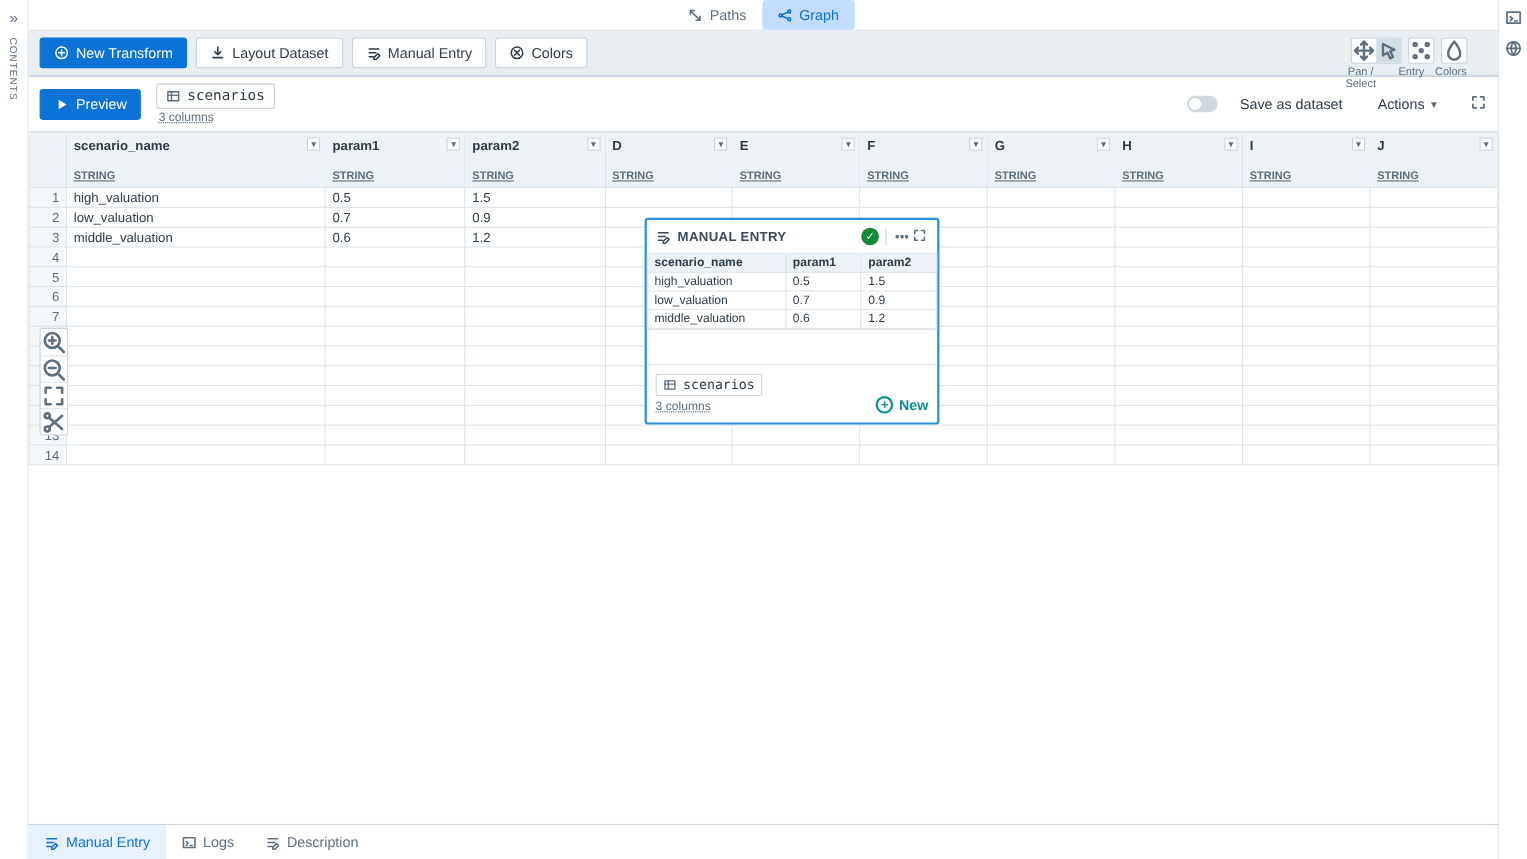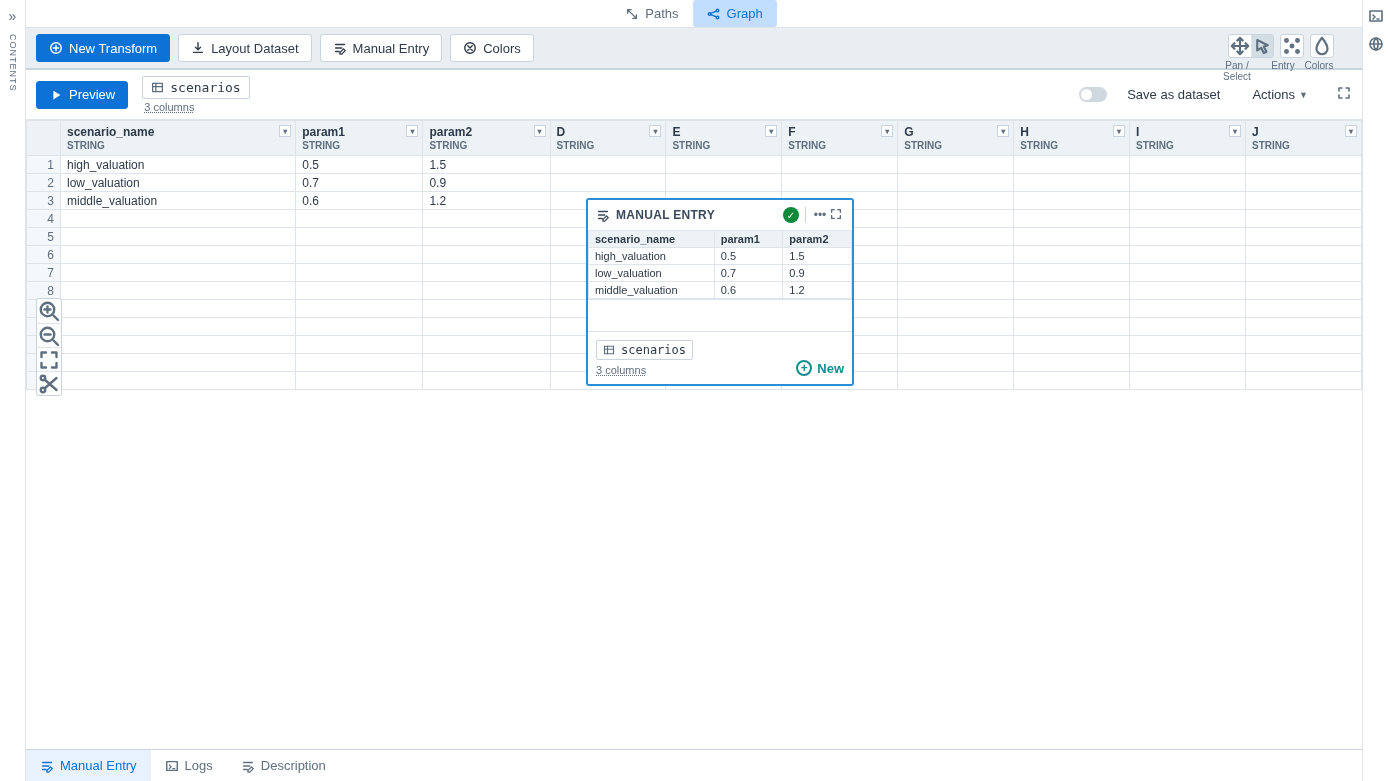--- a/index.html
+++ b/index.html
@@ -79,21 +79,21 @@
   .save-lbl{font-size:13px;margin-left:6px;}
   .actions{display:flex;align-items:center;gap:4px;margin-left:18px;font-size:13px;cursor:pointer;}
   .actions .caret{font-size:9px;color:var(--text-light);}
   .expand2{margin-left:14px;color:var(--text-light);cursor:pointer;}
   
   .grid{flex:1;overflow:auto;border-top:1px solid var(--border-light);background:#fff;}
   .grid table{border-collapse:collapse;width:100%;}
   .grid th,.grid td{border:1px solid var(--border-light);}
   .grid thead th{background:var(--header-bg);height:34px;vertical-align:top;padding:4px 6px;text-align:left;position:relative;}
   .grid thead th .colname{font-weight:600;font-size:12px;}
-  .grid thead th .coltype{font-size:10px;color:var(--text-light);margin-top:1px;}
+  .grid thead th .coltype{font-size:10px;color:var(--text-light);margin-top:16px;text-decoration:underline;}
   .grid thead th .drop{position:absolute;right:4px;top:4px;width:12px;height:12px;border:1px solid var(--border);background:#fff;font-size:8px;display:flex;align-items:center;justify-content:center;color:var(--text-light);cursor:pointer;}
   .grid thead th.rownum-h{width:34px;background:var(--header-bg);}
   .grid tbody td{height:18px;padding:0 6px;font-size:12px;}
   .grid tbody td.rownum{width:34px;text-align:right;background:var(--row-alt);color:var(--text-light);padding-right:6px;}
   
   .btabs{height:32px;border-top:1px solid var(--border);display:flex;align-items:stretch;background:#fff;}
   .btab{display:flex;align-items:center;gap:6px;padding:0 14px;font-size:13px;color:var(--text-light);cursor:pointer;border-right:0;}
   .btab.active{background:#e8f2fd;color:var(--blue);}
   .btab svg{width:14px;height:14px;}
   svg{stroke:currentColor;fill:none;stroke-width:1.6;stroke-linecap:round;stroke-linejoin:round;}
@@ -537,20 +537,33 @@
               <td></td>
               <td></td>
               <td></td>
               <td></td>
               <td></td>
               <td></td>
               <td></td>
               <td></td>
               <td></td>
             </tr>
+            <tr>
+              <td class="rownum">14</td>
+              <td></td>
+              <td></td>
+              <td></td>
+              <td></td>
+              <td></td>
+              <td></td>
+              <td></td>
+              <td></td>
+              <td></td>
+              <td></td>
+            </tr>
           </tbody>
       </table>
     </div>
 
     <div class="btabs">
       <div class="btab active">
         <svg viewBox="0 0 16 16">
             <path d="M3 12h4M3 8h7M3 4h10M12 9l2 2-4 4H8v-2z"></path>
           </svg>
         <span>Manual Entry</span>

